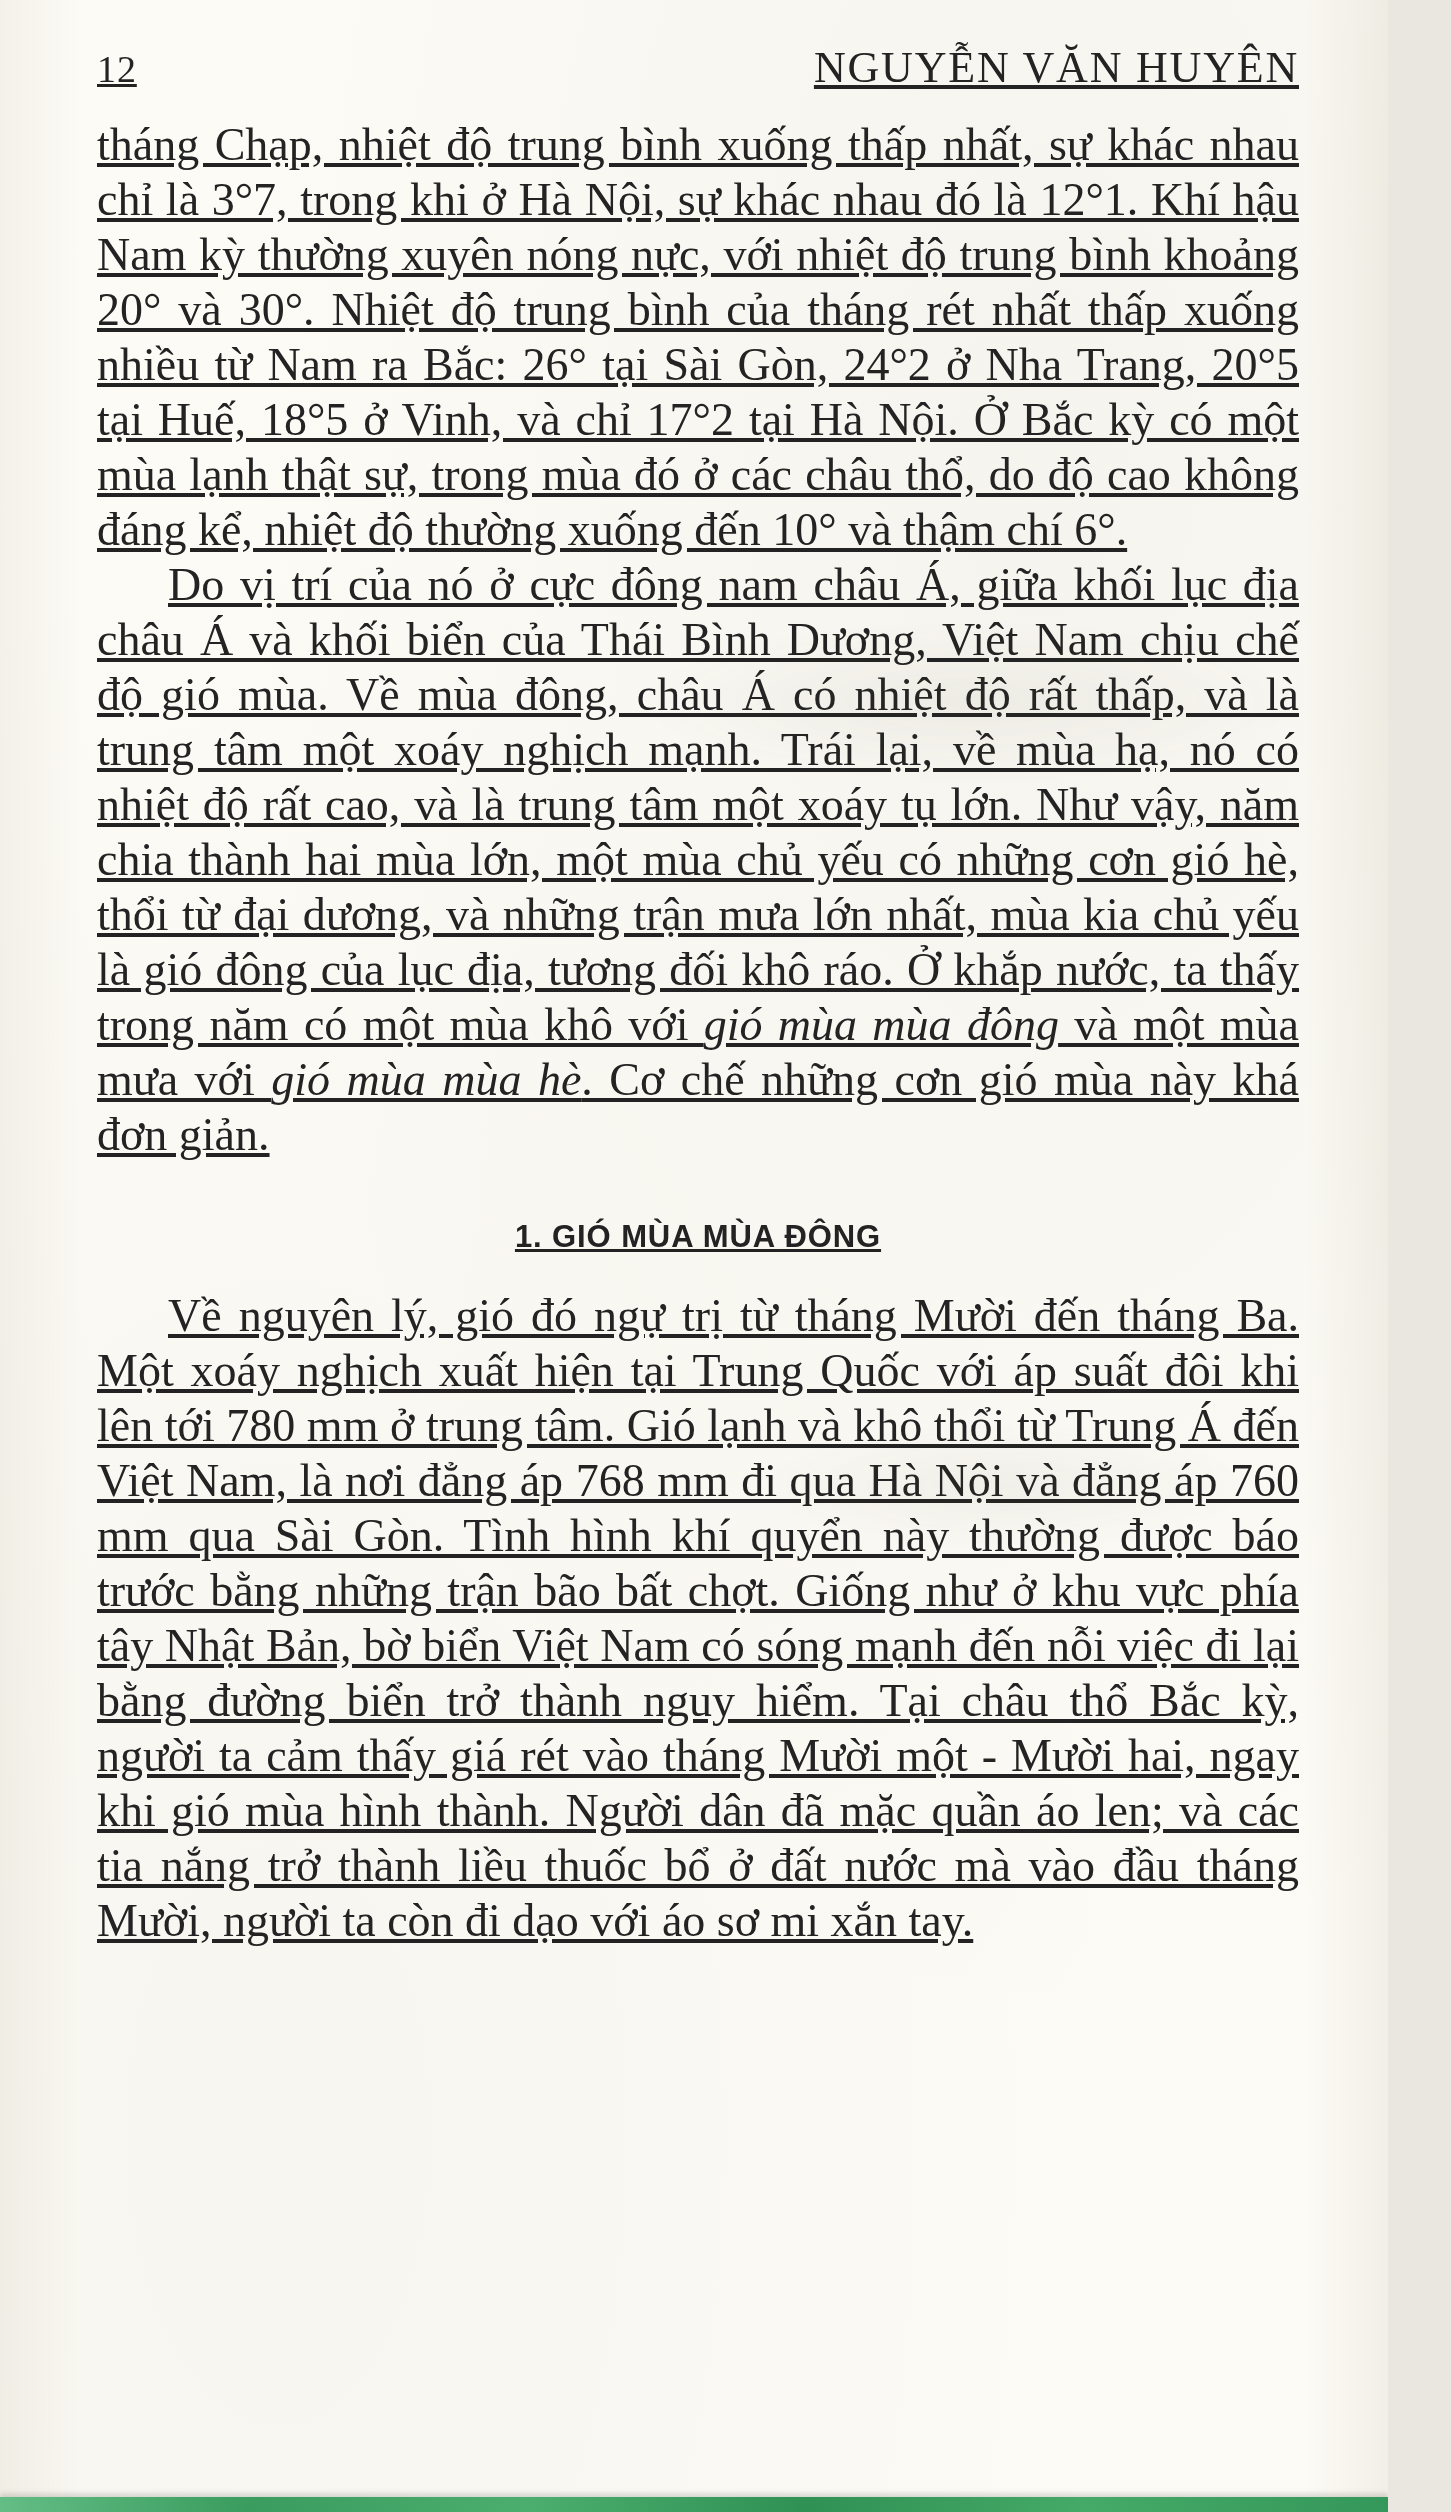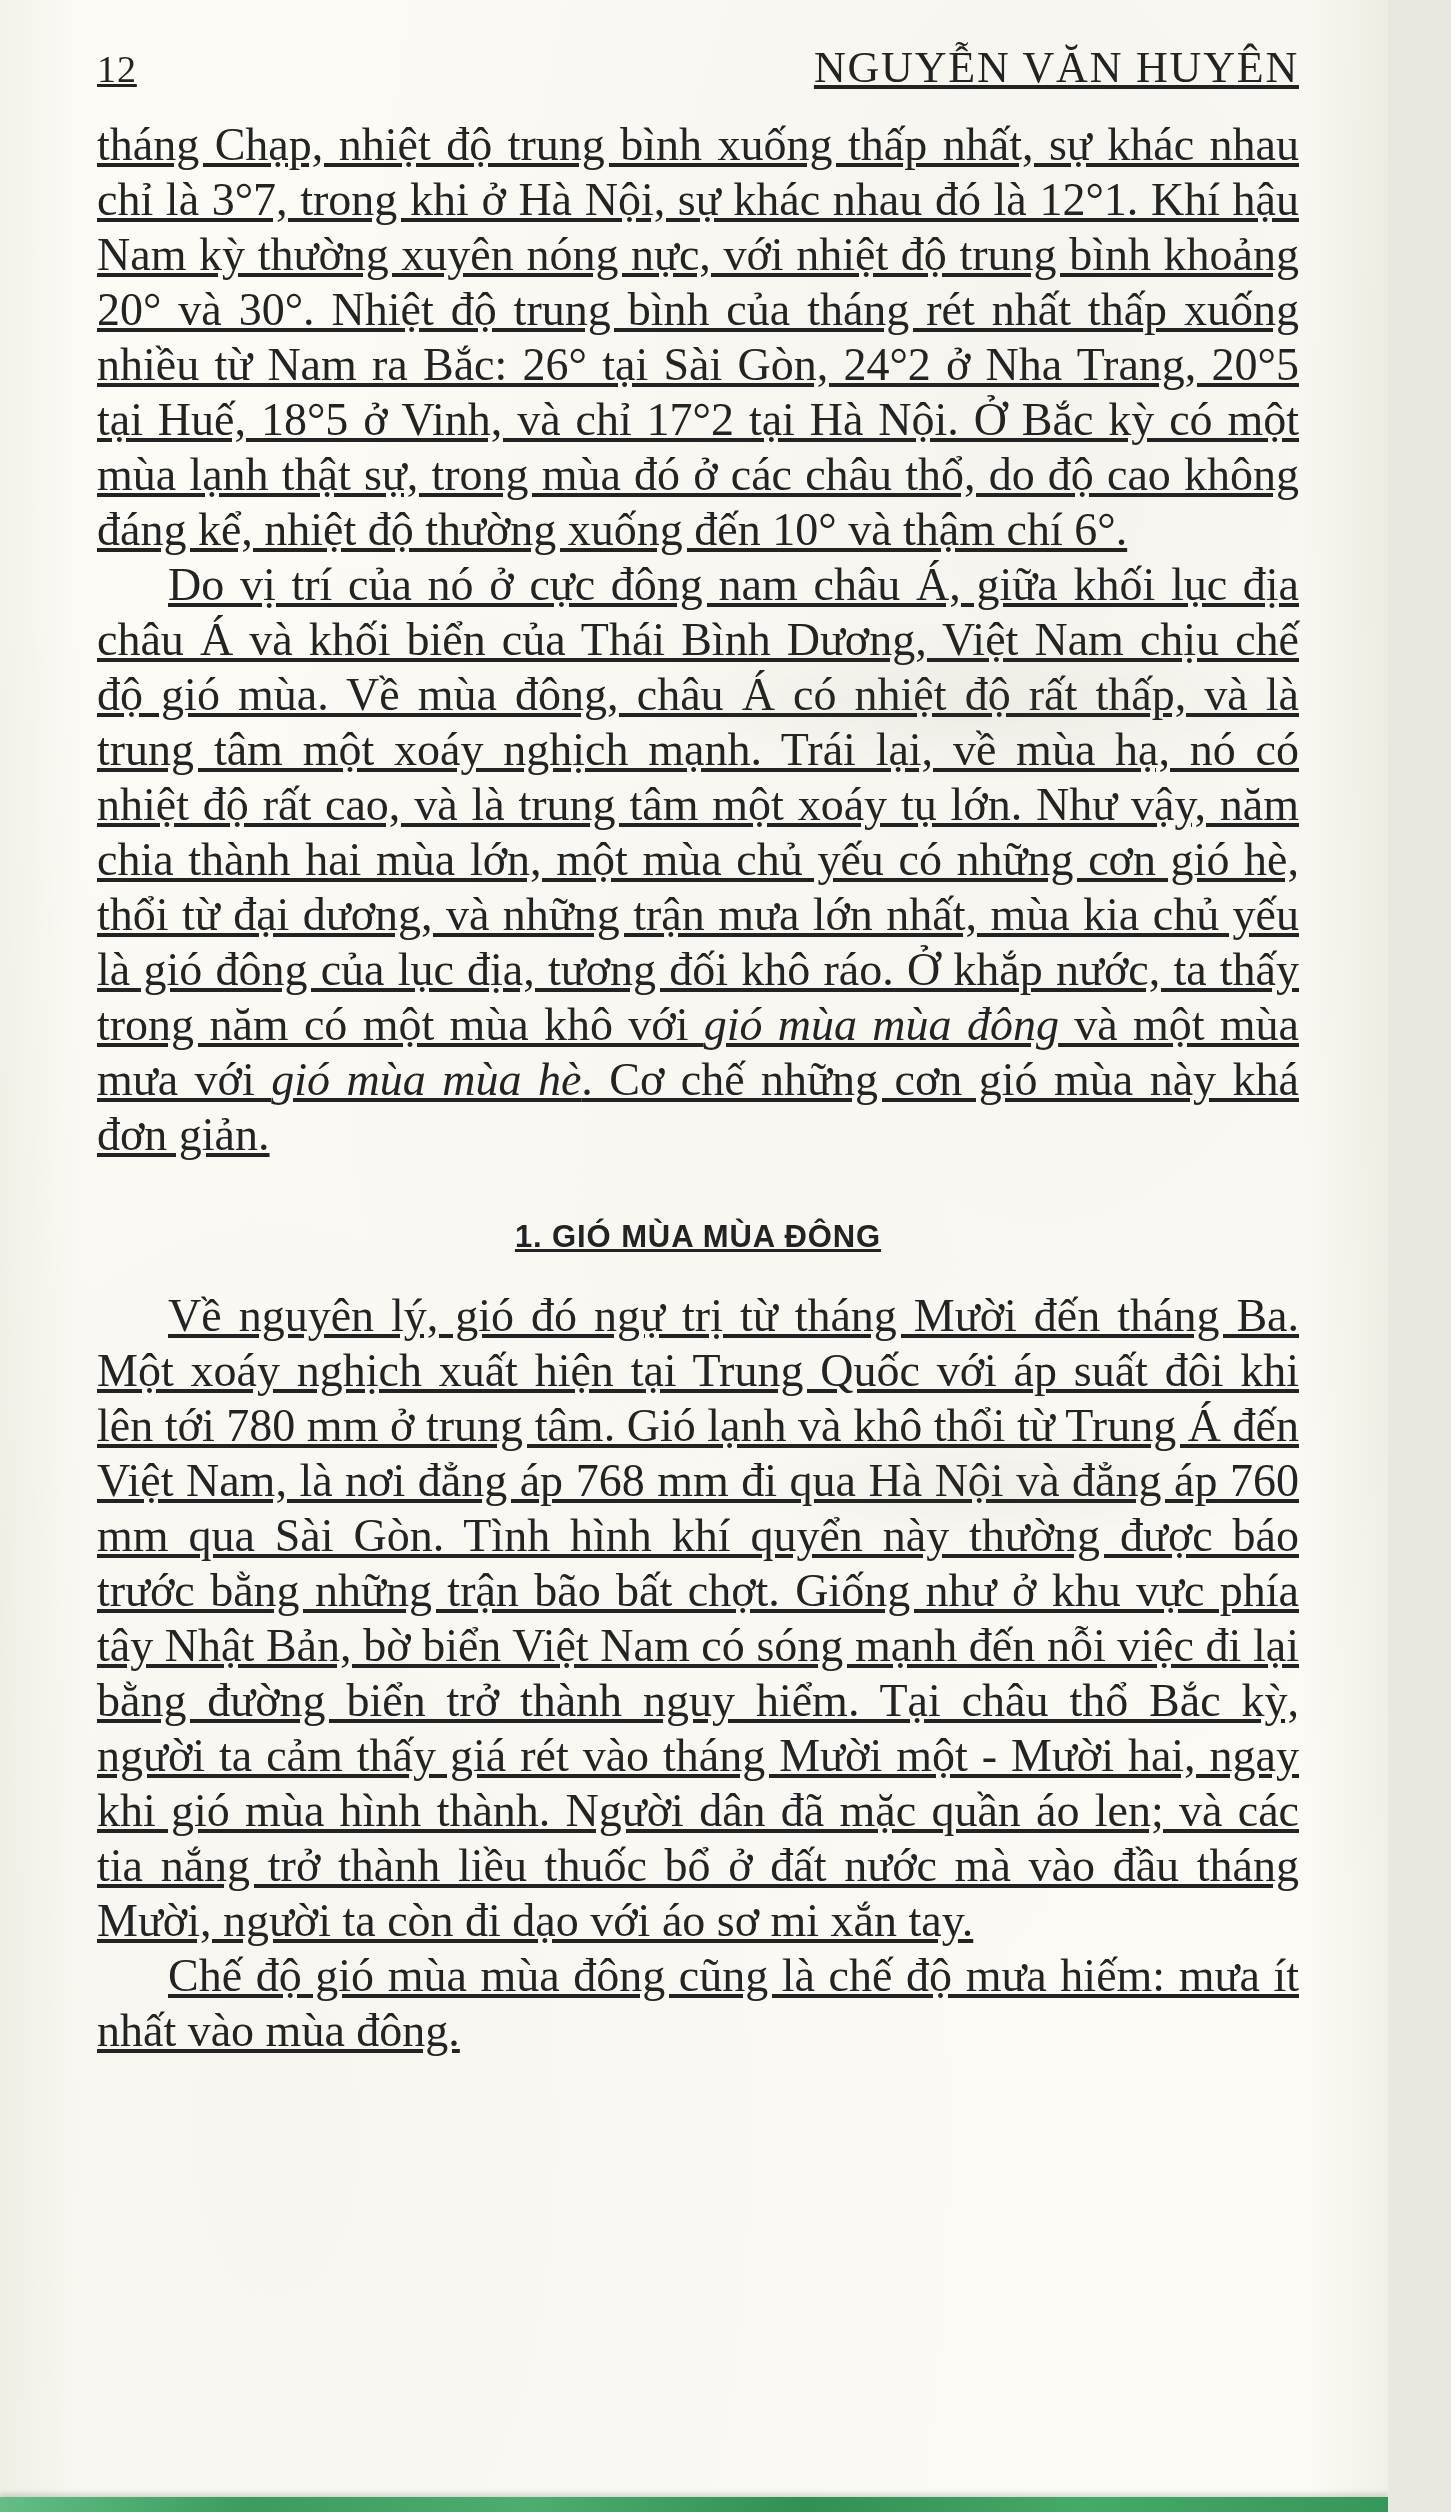--- a/index.html
+++ b/index.html
@@ -102,21 +102,20 @@
 
     <p class="para no-indent">tháng Chạp, nhiệt độ trung bình xuống thấp nhất, sự khác nhau chỉ là 3°7, trong khi ở Hà Nội, sự khác nhau đó là 12°1. Khí hậu Nam kỳ thường xuyên nóng nực, với nhiệt độ trung bình khoảng 20° và 30°. Nhiệt độ trung bình của tháng rét nhất thấp xuống nhiều từ Nam ra Bắc: 26° tại Sài Gòn, 24°2 ở Nha Trang, 20°5 tại Huế, 18°5 ở Vinh, và chỉ 17°2 tại Hà Nội. Ở Bắc kỳ có một mùa lạnh thật sự, trong mùa đó ở các châu thổ, do độ cao không đáng kể, nhiệt độ thường xuống đến 10° và thậm chí 6°.</p>
 
 
     <p class="para"><span>Do vị trí của nó ở cực đông nam châu Á, giữa khối lục địa châu Á và khối biển của Thái Bình Dương, Việt Nam chịu chế độ gió mùa. Về mùa đông, châu Á có nhiệt độ rất thấp, và là trung tâm một xoáy nghịch mạnh. Trái lại, về mùa hạ, nó có nhiệt độ rất cao, và là trung tâm một xoáy tụ lớn. Như vậy, năm chia thành hai mùa lớn, một mùa chủ yếu có những cơn gió hè, thổi từ đại dương, và những trận mưa lớn nhất, mùa kia chủ yếu là gió đông của lục địa, tương đối khô ráo. Ở khắp nước, ta thấy trong năm có một mùa khô với </span><em>gió mùa mùa đông</em><span> và một mùa mưa với </span><em>gió mùa mùa hè</em><span>. Cơ chế những cơn gió mùa này khá đơn giản.</span></p>
 
     <h3 class="sub-heading">1. GIÓ MÙA MÙA ĐÔNG</h3>
 
     <p class="para">Về nguyên lý, gió đó ngự trị từ tháng Mười đến tháng Ba. Một xoáy nghịch xuất hiện tại Trung Quốc với áp suất đôi khi lên tới 780 mm ở trung tâm. Gió lạnh và khô thổi từ Trung Á đến Việt Nam, là nơi đẳng áp 768 mm đi qua Hà Nội và đẳng áp 760 mm qua Sài Gòn. Tình hình khí quyển này thường được báo trước bằng những trận bão bất chợt. Giống như ở khu vực phía tây Nhật Bản, bờ biển Việt Nam có sóng mạnh đến nỗi việc đi lại bằng đường biển trở thành nguy hiểm. Tại châu thổ Bắc kỳ, người ta cảm thấy giá rét vào tháng Mười một - Mười hai, ngay khi gió mùa hình thành. Người dân đã mặc quần áo len; và các tia nắng trở thành liều thuốc bổ ở đất nước mà vào đầu tháng Mười, người ta còn đi dạo với áo sơ mi xắn tay.</p>
 
-    <p class="para">Chế độ gió mùa mùa đông cũng là chế độ mưa hiếm: mưa ít nhất vào mùa đông.</p>
 
   </main>
 
   <div class="scan-artifact artifact-1"></div>
   <div class="scan-artifact artifact-2"></div>
 
   <div class="bottom-strip"></div>
 
 </div>
 

